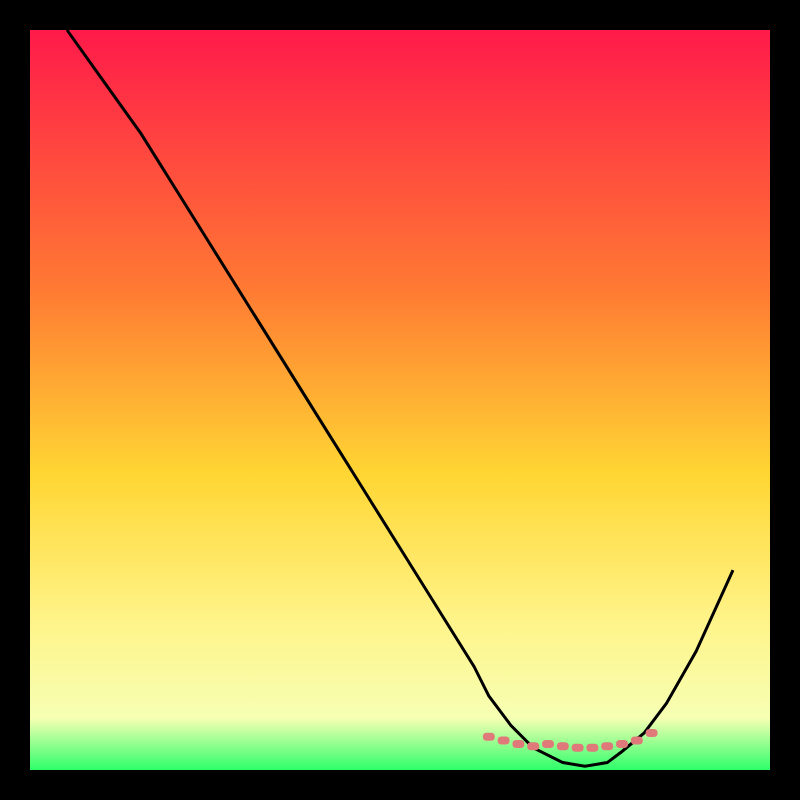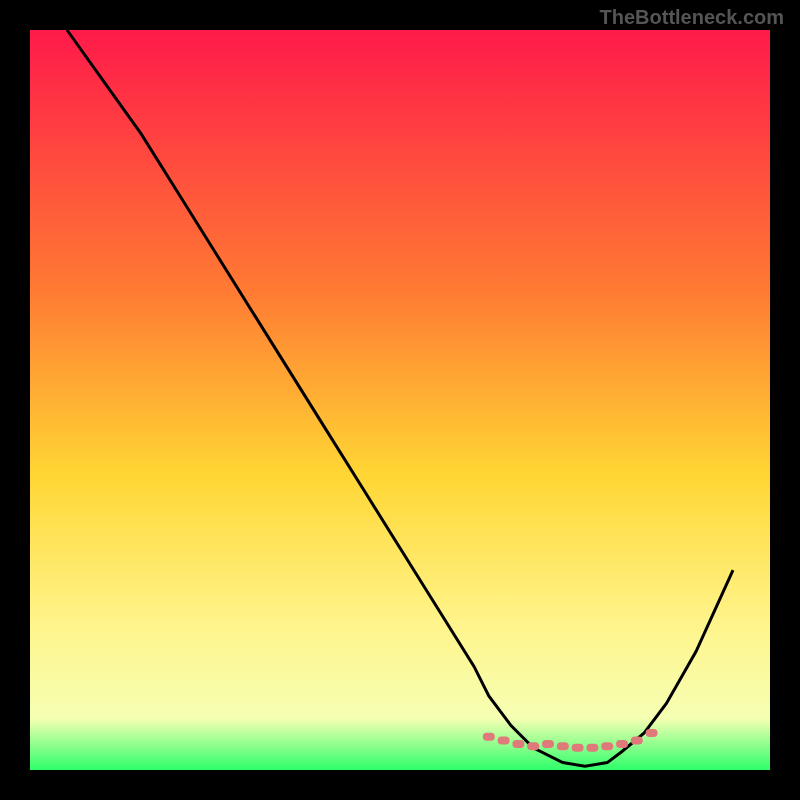--- a/index.html
+++ b/index.html
@@ -26,21 +26,20 @@
     z-index: 10;
   }
   svg {
     display: block;
   }
 </style>
 </head>
 <body>
 
 <div class="chart-container">
-  <div class="watermark">TheBottleneck.com</div>
   <svg id="chart-svg" width="800" height="800" viewBox="0 0 800 800">
     <defs>
       <linearGradient id="bg-grad" x1="0" y1="0" x2="0" y2="1">
         <stop id="g-top" offset="0%" stop-color="#ff1a4a"></stop>
         <stop id="g-midhigh" offset="35%" stop-color="#ff7a33"></stop>
         <stop id="g-mid" offset="60%" stop-color="#ffd633"></stop>
         <stop id="g-midlow" offset="80%" stop-color="#fff48a"></stop>
         <stop id="g-low" offset="93%" stop-color="#f6ffb3"></stop>
         <stop id="g-bottom" offset="100%" stop-color="#2eff6a"></stop>
       </linearGradient>

